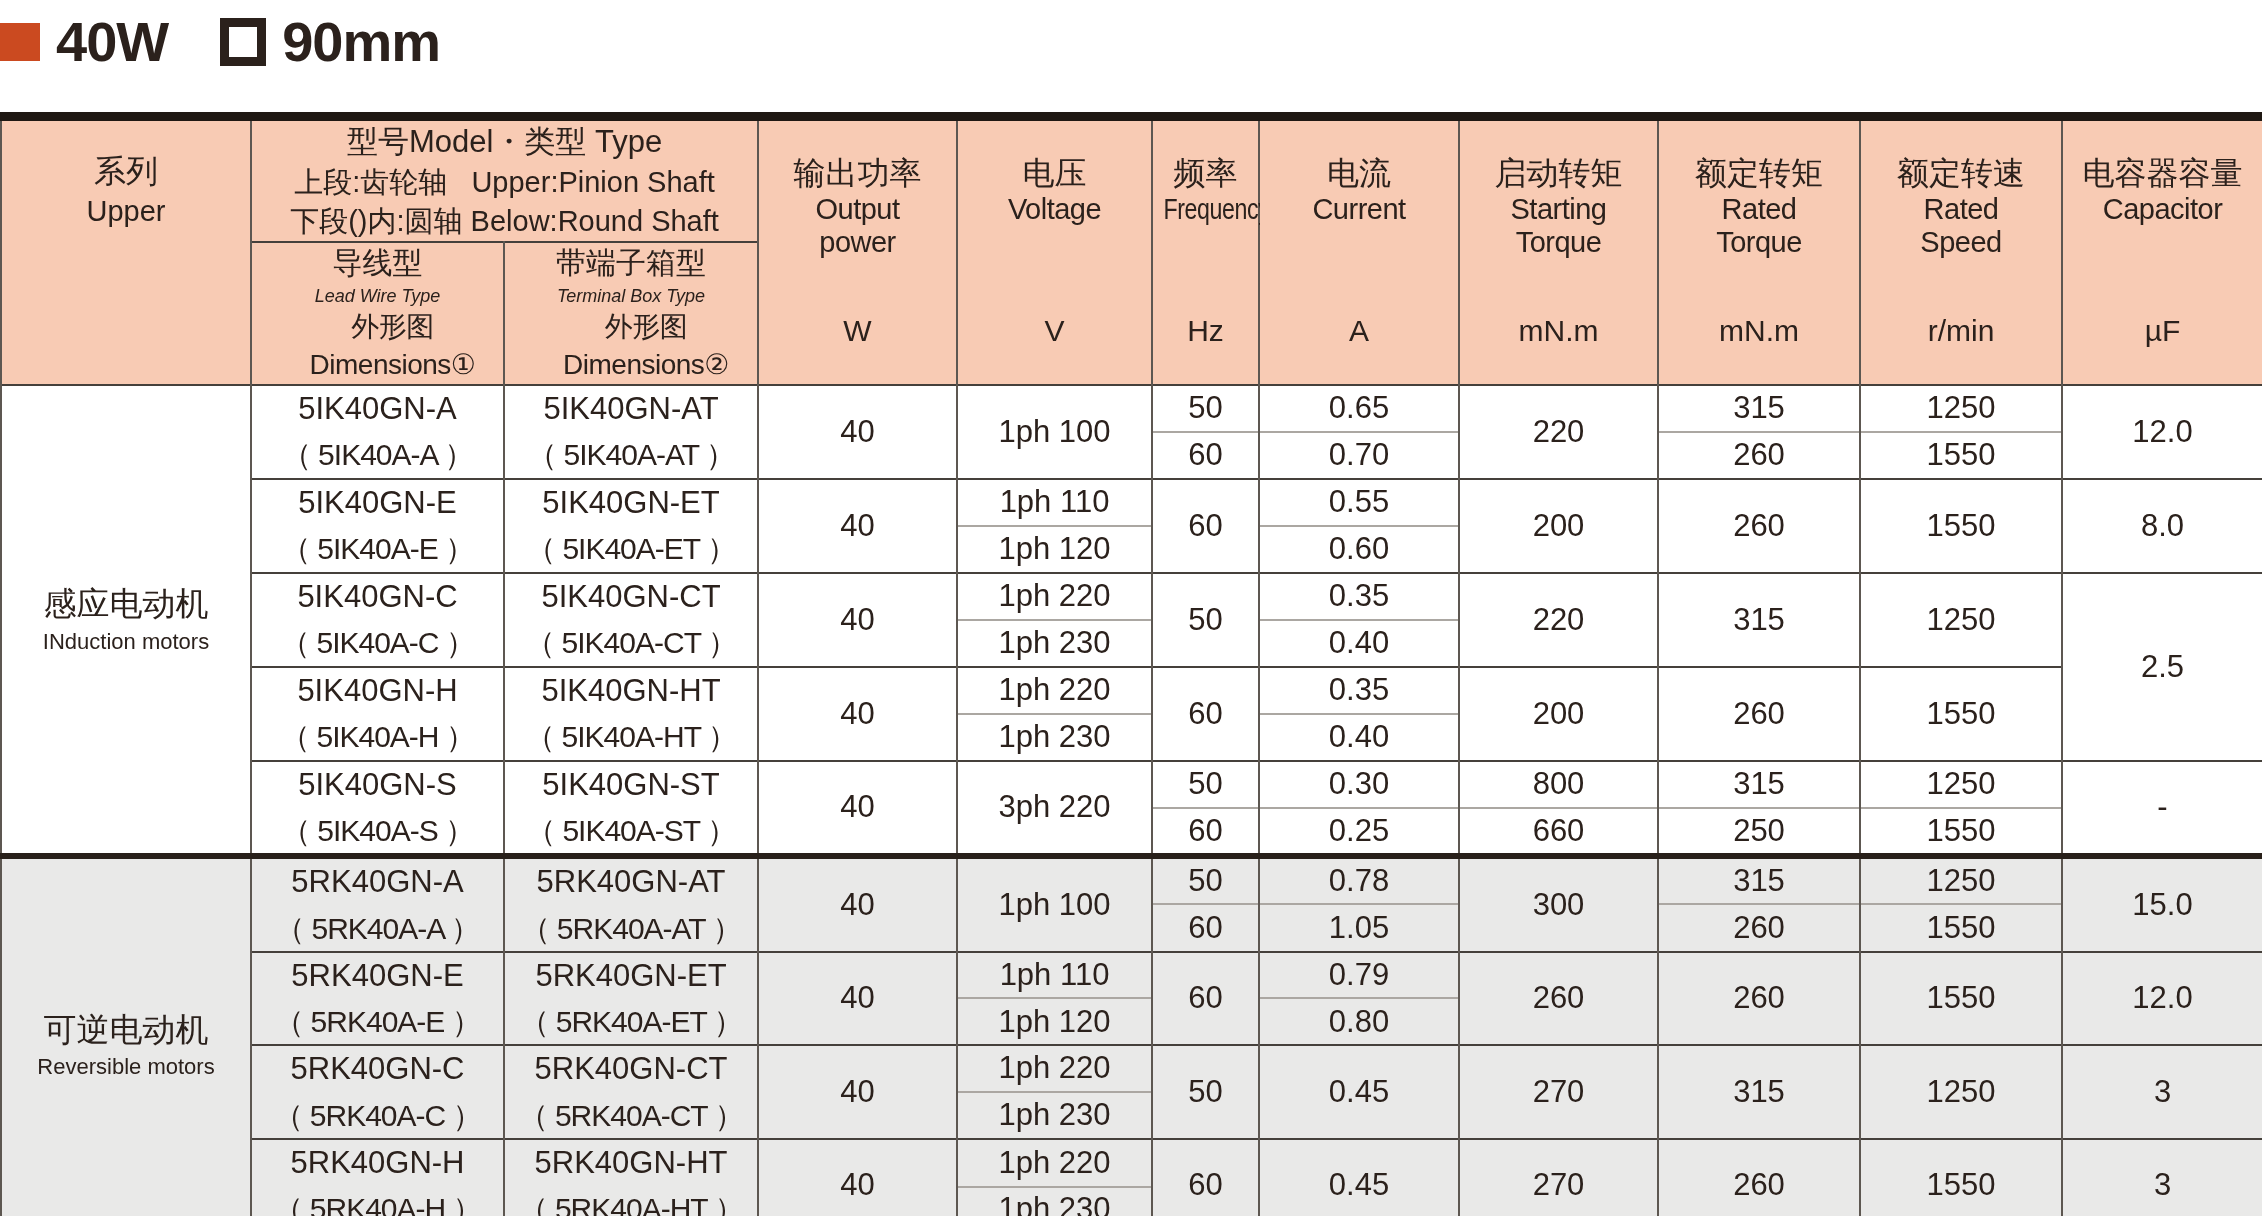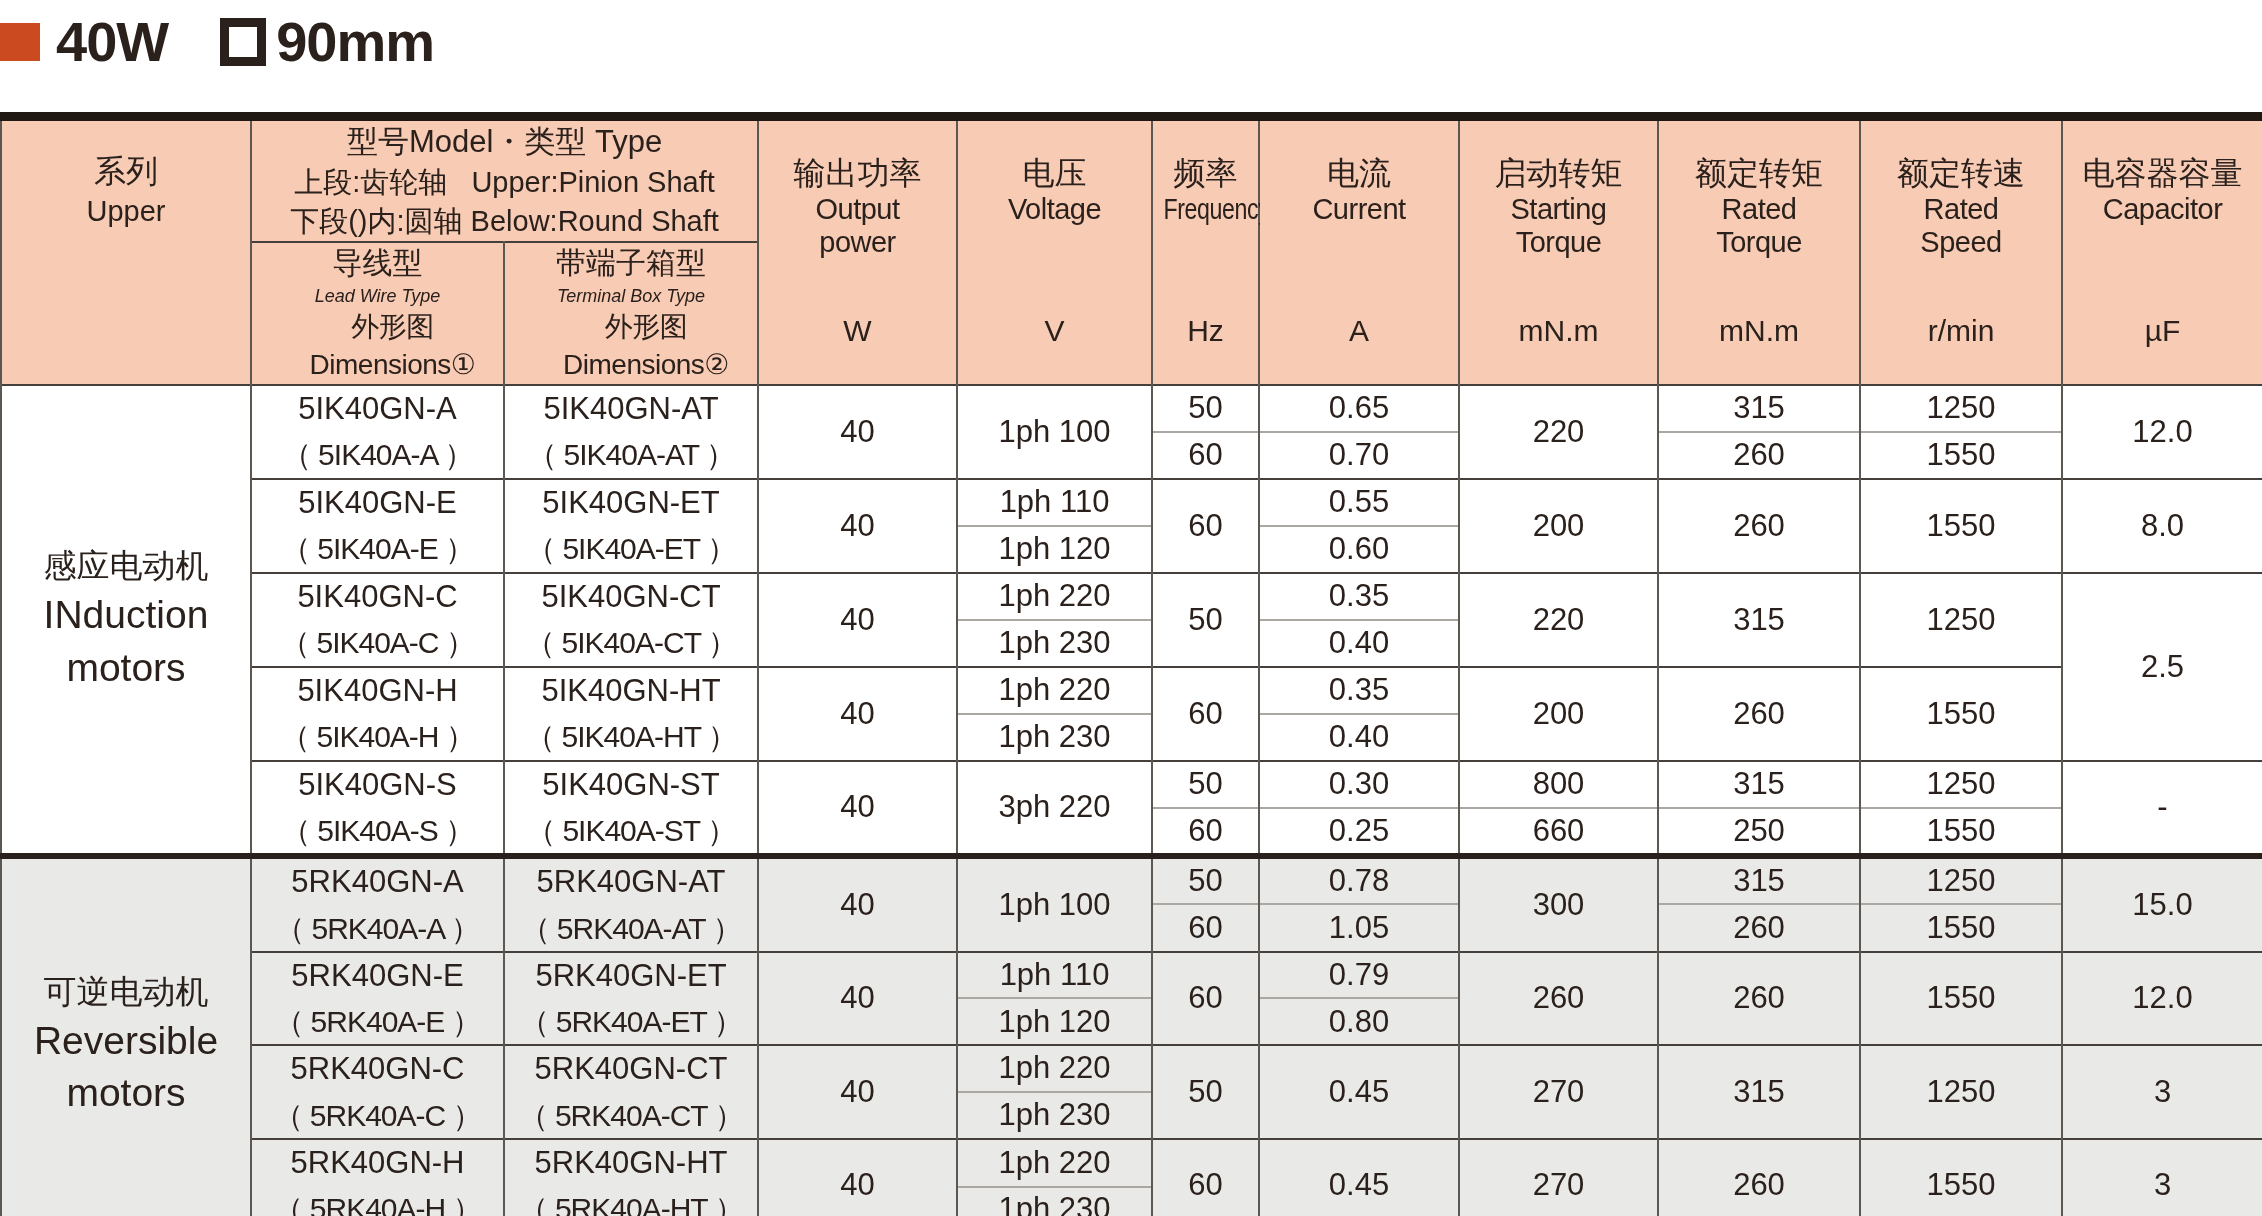--- a/index.html
+++ b/index.html
@@ -7,21 +7,21 @@
   body {
     width:2262px; height:1216px; position:relative; overflow:hidden;
     font-family:"Liberation Sans","DejaVu Sans",sans-serif;
     color:#2b211c;
   }
   
   .title { position:absolute; top:4px; left:0; height:76px; display:flex; align-items:center; }
   .sq-filled { width:40px; height:38px; background:#cb4a20; display:inline-block; }
   .title .txt { font-size:56px; font-weight:bold; line-height:1; letter-spacing:-1px; margin-left:16px; }
   .sq-outline { width:46px; height:48px; border:9px solid #2b211c; display:inline-block; margin-left:52px; background:#fff; }
-  .title .txt2 { margin-left:10px; }
+  .title .txt2 { margin-left:16px; }
   
   table.spec {
     position:absolute; top:112px; left:0; width:2262px;
     border-collapse:collapse; table-layout:fixed;
     border-top:9px solid #1f1813; border-bottom:7px solid #1f1813;
     border-left:2px solid #55504b; border-right:2px solid #55504b;
   }
   th, td { border-left:2px solid #5d5751; border-right:2px solid #5d5751; text-align:center; }
   thead th { background:#f8cbb4; font-weight:normal; }
   thead tr.hrow1 { height:116px; }
@@ -45,21 +45,21 @@
   
   tbody tr { height:47px; }
   tbody.g1 tr { height:45px; }
   tbody td { vertical-align:middle; font-size:31px; background:#ffffff; }
   tbody.g1 td { background:#e9e9e8; }
   tbody tr.sub1 > td { border-top:2px solid #45403b; }
   tbody tr.sub2 > td { border-top:2px solid #aba7a2; }
   tbody tr.group-sep > td { border-top:6px solid #28201a !important; }
   td.series { vertical-align:middle; }
   td.series .zh { font-size:33px; line-height:1.35; }
-  td.series .en { font-size:39px; line-height:1.35; }
+  td.series .en { font-size:22px; line-height:1.35; }
   td.modelcell .mname { font-size:31px; line-height:1.5; }
   td.modelcell .mparen { font-size:30px; line-height:1.5; letter-spacing:-1px; }
 </style>
 </head>
 <body>
 
 <div class="title">
   <span class="sq-filled"></span>
   <span class="txt">40W</span>
   <span class="sq-outline"></span>

